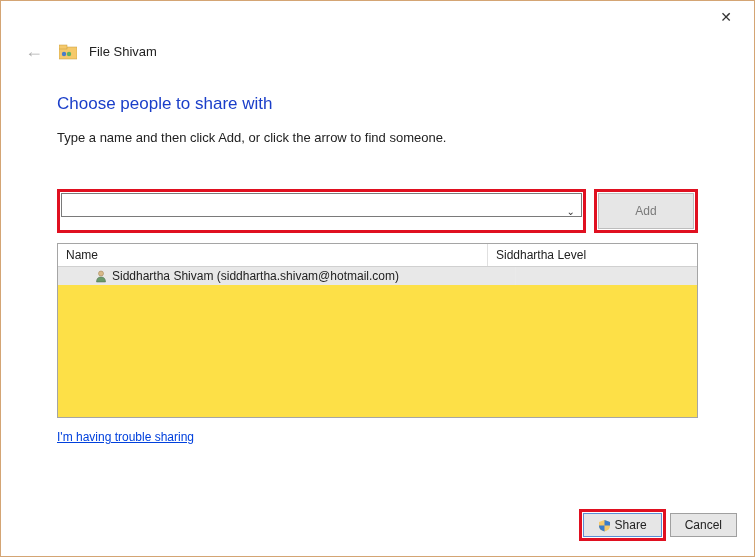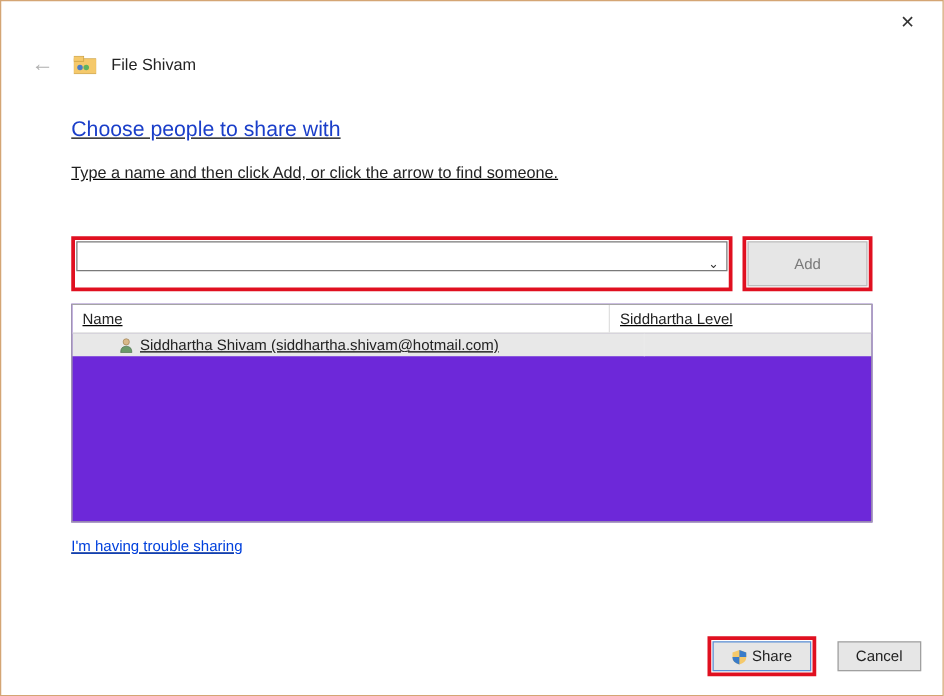--- a/index.html
+++ b/index.html
@@ -38,21 +38,20 @@
       cursor: default;
       padding: 2px 4px;
     }
     .folder-icon svg { display: block; }
     .window-title {
       font-size: 13px;
       color: #222;
     }
     .content {
       padding: 30px 56px 0 56px;
-      text-decoration: underline;
     }
     .heading {
       font-size: 17px;
       color: #1a3ec9;
       font-weight: 400;
       margin-bottom: 16px;
     }
     .subtext {
       font-size: 13px;
       color: #222;
@@ -97,21 +96,21 @@
       background: #e6e6e6;
       border: 1px solid #bdbdbd;
       color: #7a7a7a;
       font-family: inherit;
       font-size: 12px;
       cursor: default;
     }
     .table {
       border: 1px solid #a5a5a5;
       height: 175px;
-      background: #6d28d9;
+      background: #fde047;
     }
     .table-header {
       display: flex;
       border-bottom: 1px solid #d0d0d0;
       background: #fff;
       font-size: 12px;
       color: #222;
     }
     .th-name { flex: 0 0 430px; padding: 4px 8px; border-right: 1px solid #e0e0e0; }
     .th-perm { flex: 1; padding: 4px 8px; }
@@ -131,21 +130,21 @@
       font-size: 12px;
       color: #0040dd;
       text-decoration: underline;
       cursor: pointer;
     }
     .footer {
       position: absolute;
       bottom: 16px;
       right: 18px;
       display: flex;
-      gap: 17px;
+      gap: 4px;
       align-items: center;
       padding-left: 13px;
     }
     .share-wrap {
       border: 3px solid #e01020;
       padding: 1px;
     }
     .share-btn, .cancel-btn {
       height: 24px;
       padding: 0 14px;

